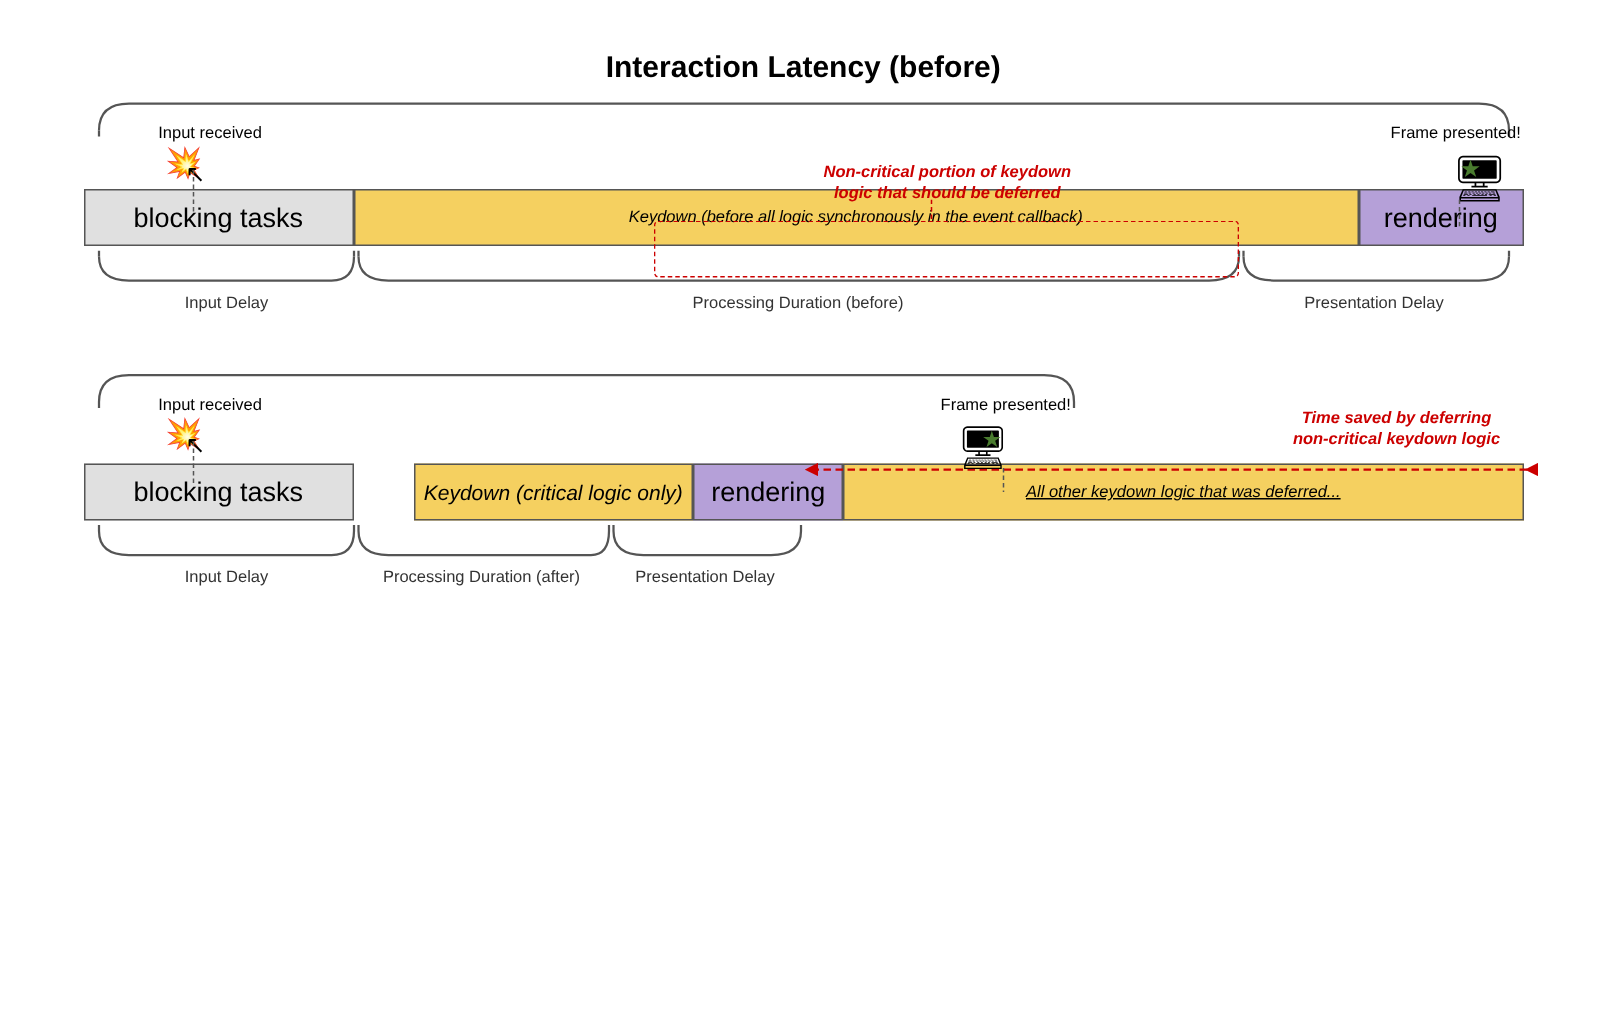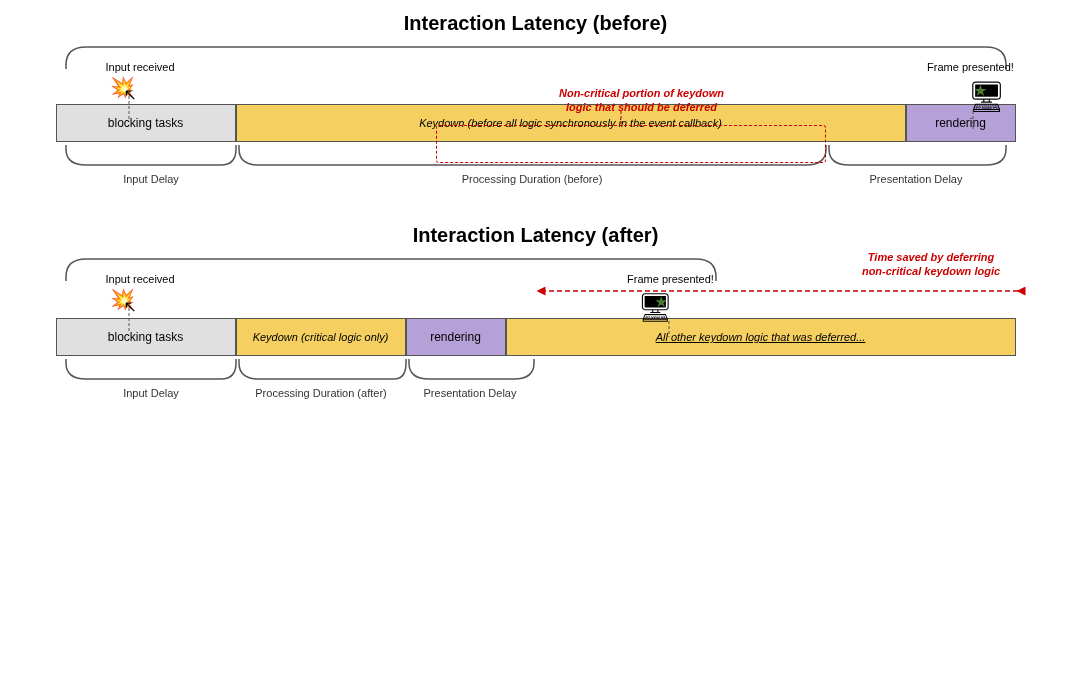--- a/index.html
+++ b/index.html
@@ -30,21 +30,21 @@
       font-size: 20px;
       font-weight: bold;
       margin-bottom: 8px;
     }
 
     .bar {
       display: flex;
       align-items: center;
       justify-content: center;
       height: 38px;
-      font-size: 12px;
+      font-size: 18px;
       border: 1.5px solid #555;
       text-align: center;
       white-space: nowrap;
       padding: 0 6px;
     }
     .bar-blocking {
       background: #e0e0e0;
       flex: 0 0 180px;
     }
     .bar-keydown-before {
@@ -54,21 +54,22 @@
       font-size: 11px;
     }
     .bar-rendering {
       background: #b5a0d8;
       flex: 0 0 110px;
     }
     .bar-keydown-after {
       background: #f5d060;
       flex: 0 0 170px;
       font-style: italic;
-      font-size: 11px;
+      font-size: 14px;
+      margin-left: 40px;
     }
     .bar-rendering-after {
       background: #b5a0d8;
       flex: 0 0 100px;
     }
     .bar-deferred {
       background: #f5d060;
       flex: 1;
       font-style: italic;
       font-size: 11px;
@@ -78,21 +79,21 @@
       width: 100%;
       height: 1px;
       margin: 18px 0;
     }
   </style>
 </head>
 <body>
 
 <div class="diagram-container">
 
-  <div class="section" style="position:relative; margin-top:2px;">
+  <div class="section" style="position:relative; margin-top:24px;">
 
     <div class="section-title">Interaction Latency (before)</div>
 
     <svg style="display:block; width:960px; height:28px; margin:0 auto;">
 
       <path d="M 10 22 Q 10 4 30 4 L 470 4 Q 480 4 480 4 Q 490 4 490 4 L 930 4 Q 950 4 950 22" fill="none" stroke="#555" stroke-width="1.5"></path>
 
       <line x1="10" y1="22" x2="10" y2="26" stroke="#555" stroke-width="1.5"></line>
       <line x1="950" y1="22" x2="950" y2="26" stroke="#555" stroke-width="1.5"></line>
     </svg>
@@ -113,21 +114,21 @@
       <div style="position:absolute; right:10px; top:8px; font-size:30px;">🖥</div>
 
       <div style="position:absolute; right:28px; top:10px; font-size:16px; color:#4a7c2f;">★</div>
 
       <svg style="position:absolute; right:42px; top:40px; width:2px; height:18px;">
         <line x1="1" y1="0" x2="1" y2="18" stroke="#555" stroke-width="1" stroke-dasharray="3,2"></line>
       </svg>
 
       <div style="position:absolute; left:380px; top:54px; width:390px; height:38px; border:1.5px dashed #cc0000; border-radius:3px; pointer-events:none;"></div>
 
-      <div style="position:absolute; left:456px; top:15px; width:260px; color:#cc0000; font-size:11px; font-style:italic; font-weight:bold; text-align:center; line-height:1.3;">Non-critical portion of keydown<br>logic that should be deferred</div>
+      <div style="position:absolute; left:446px; top:15px; width:260px; color:#cc0000; font-size:11px; font-style:italic; font-weight:bold; text-align:center; line-height:1.3;">Non-critical portion of keydown<br>logic that should be deferred</div>
 
       <svg style="position:absolute; left:550px; top:40px; width:30px; height:16px;">
         <line x1="15" y1="0" x2="15" y2="14" stroke="#cc0000" stroke-width="1" stroke-dasharray="3,2"></line>
       </svg>
     </div>
 
     <div style="width:960px; margin:0 auto; display:flex; align-items:center; height:44px; margin-top:30px; gap:0;">
 
       <div class="bar bar-blocking" style="flex:0 0 180px;">blocking tasks</div>
 
@@ -153,21 +154,20 @@
       <text x="95" y="38" text-anchor="middle" font-size="11" fill="#333" font-family="Arial">Input Delay</text>
       <text x="476" y="38" text-anchor="middle" font-size="11" fill="#333" font-family="Arial">Processing Duration (before)</text>
       <text x="860" y="38" text-anchor="middle" font-size="11" fill="#333" font-family="Arial">Presentation Delay</text>
     </svg>
   </div>
 
   <div class="section-divider"></div>
 
   <div class="section" style="position:relative; margin-top:8px;">
 
-    <div class="section-title">Interaction Latency (after)</div>
 
     <div style="position:absolute; right:0px; top:26px; color:#cc0000; font-size:11px; font-style:italic; font-weight:bold; text-align:center; line-height:1.3; width:200px;">Time saved by deferring<br>non-critical keydown logic</div>
 
     <svg style="position:absolute; right:0; top:58px; width:500px; height:18px;">
 
       <defs>
         <marker id="arrowL" markerWidth="6" markerHeight="6" refX="3" refY="3" orient="auto">
           <path d="M6,0 L0,3 L6,6 Z" fill="#cc0000"></path>
         </marker>
         <marker id="arrowR" markerWidth="6" markerHeight="6" refX="3" refY="3" orient="auto-start-reverse">

